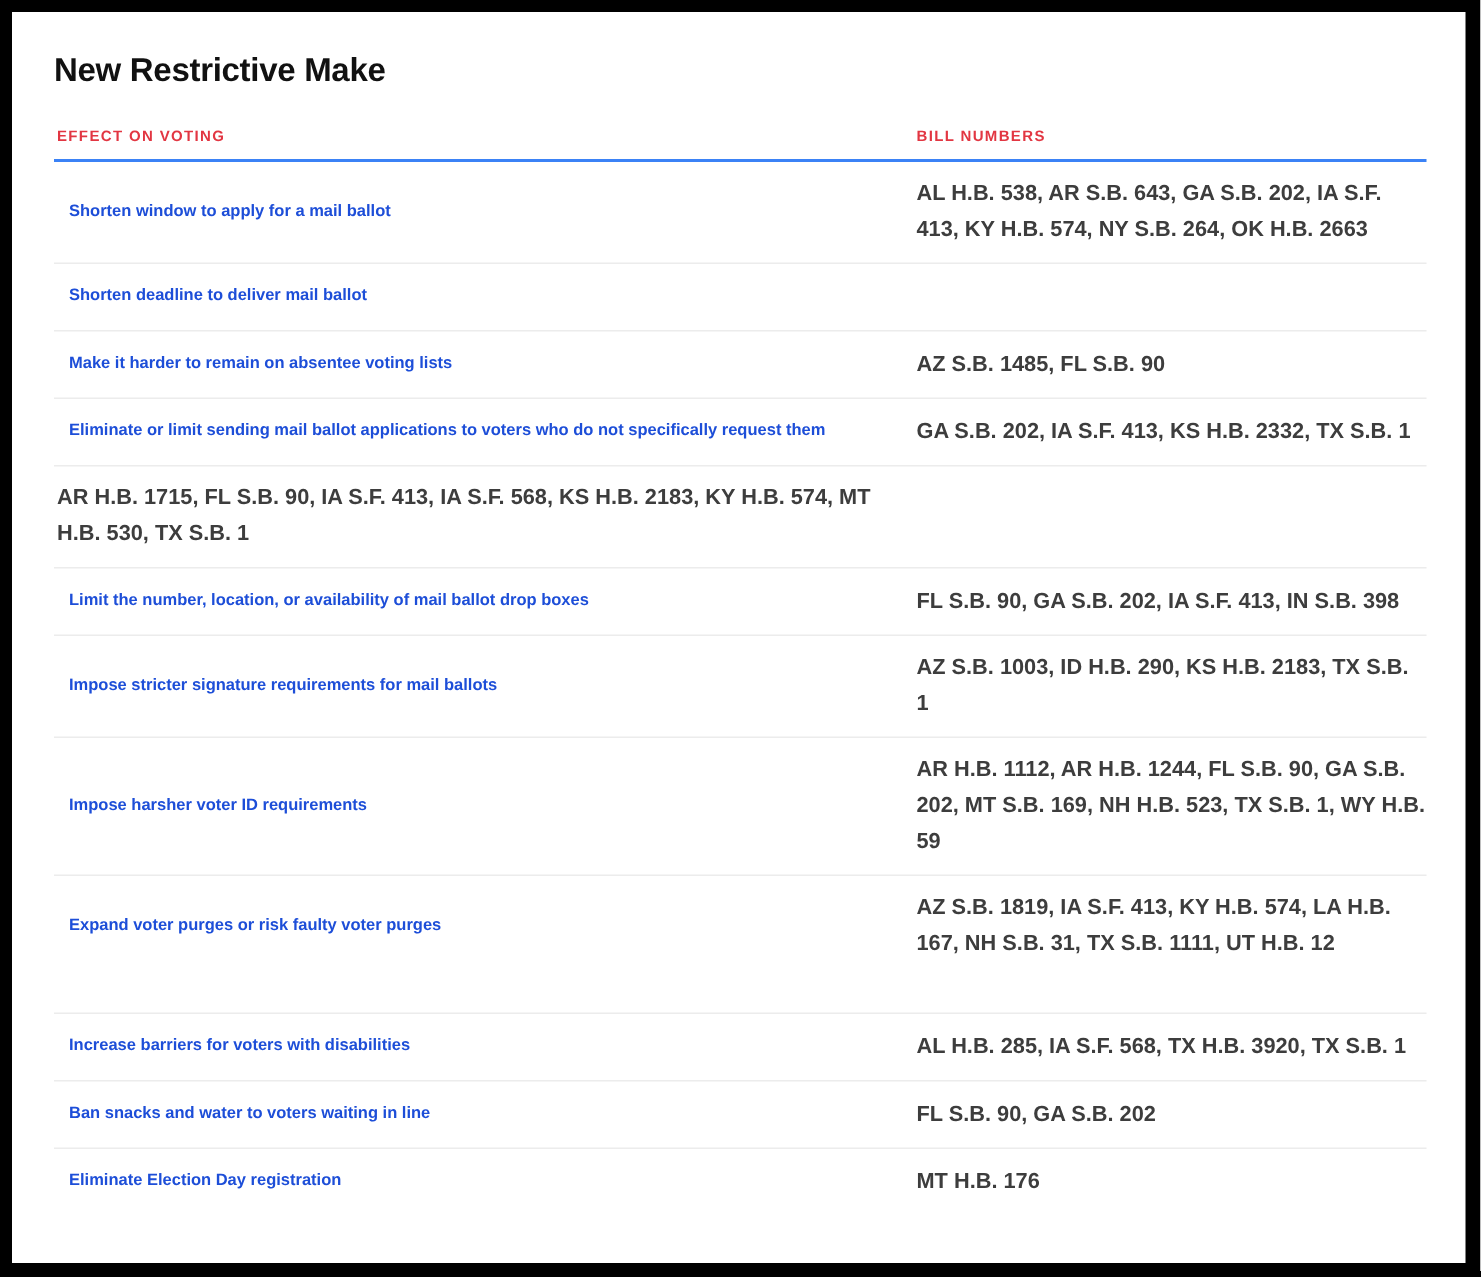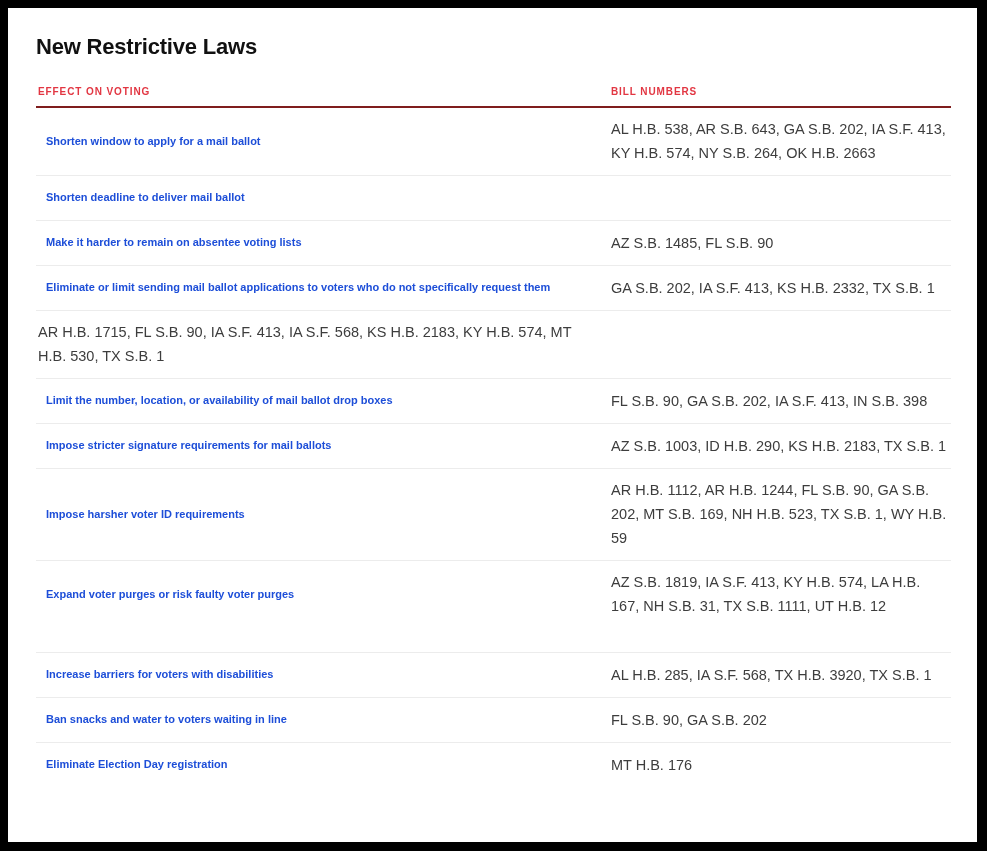--- a/index.html
+++ b/index.html
@@ -25,21 +25,21 @@
     font-weight: 800;
     letter-spacing: -0.2px;
     color: #111;
     margin: 4px 0 26px 0;
   }
   .table { width: 100%; }
   .table-head {
     display: grid;
     grid-template-columns: 565px 1fr;
     column-gap: 8px;
-    border-bottom: 2px solid #7f1d1d;
+    border-bottom: 2px solid #3b82f6;
     padding: 0 0 9px 2px;
   }
   .col-header {
     font-size: 10px;
     font-weight: 700;
     letter-spacing: 0.9px;
     text-transform: uppercase;
     color: #e23642;
   }
   .table-body { width: 100%; }
@@ -55,33 +55,33 @@
   .row:nth-child(9) { padding-bottom: 32px; }
   .effect-cell {
     font-size: 11px;
     font-weight: 700;
     line-height: 21px;
     color: #1d4ed8;
     padding: 4px 30px 4px 8px;
   }
   .bills-cell {
     font-size: 14.5px;
-    font-weight: 400;
+    font-weight: 700;
     line-height: 24px;
     color: #3d3d3d;
     padding: 2px 0;
   }
 </style>
 </head>
 <body>
 
 <div class="frame">
   <div class="page">
 
-    <h1 class="page-title">New Restrictive Laws</h1>
+    <h1 class="page-title">New Restrictive Make</h1>
 
     <div class="table">
 
       <div class="table-head">
         <div class="col-header">EFFECT ON VOTING</div>
         <div class="col-header">BILL NUMBERS</div>
       </div>
 
       <div class="table-body">
           <div class="row">

